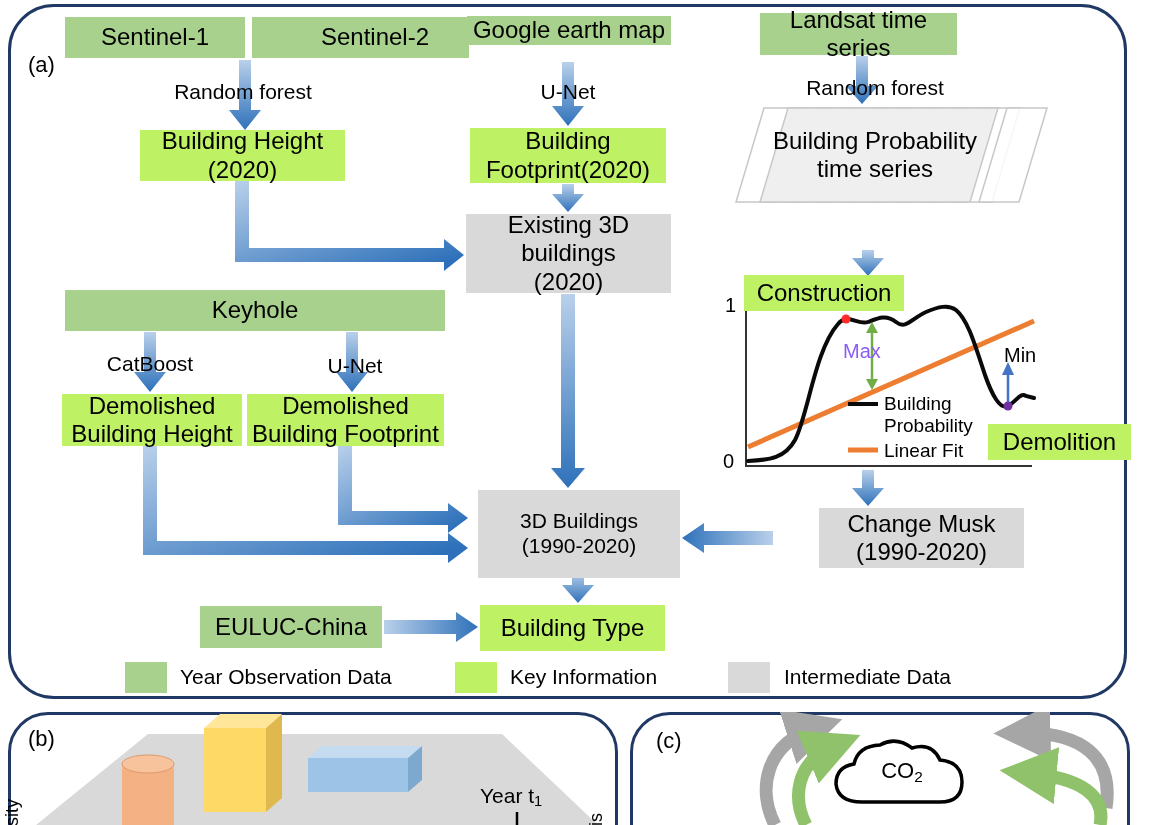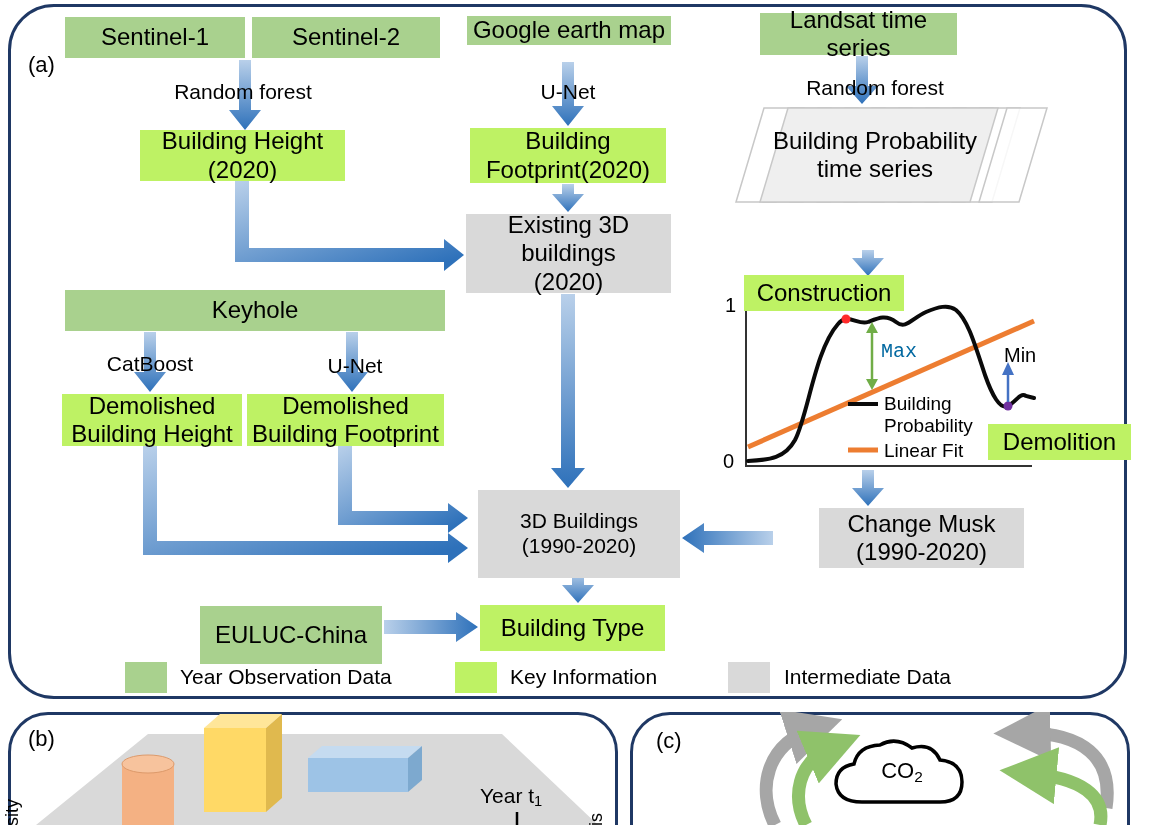--- a/index.html
+++ b/index.html
@@ -97,25 +97,25 @@
       <line x1="1008" y1="402" x2="1008" y2="373" stroke-width="2.5"></line>
       <polygon points="1002,375 1014,375 1008,362" stroke="none"></polygon>
     </g>
     <line x1="848" y1="404" x2="878" y2="404" stroke="#0a0a0a" stroke-width="4"></line>
     <line x1="848" y1="450" x2="878" y2="450" stroke="#ed7d31" stroke-width="5"></line>
   </svg>
 
   <div class="panel-label" style="left:28px;top:52px;">(a)</div>
 
   <div class="box green" style="left:65px;top:17px;width:180px;height:41px;">Sentinel-1</div>
-  <div class="box green" style="left:252px;top:17px;width:188px;height:41px;">Sentinel-2</div>
+  <div class="box green" style="left:252px;top:17px;width:188px;height:41px;padding-left:29px;">Sentinel-2</div>
   <div class="box green" style="left:467px;top:16px;width:204px;height:29px;">Google earth map</div>
   <div class="box green" style="left:760px;top:13px;width:197px;height:42px;">Landsat time series</div>
   <div class="box green" style="left:65px;top:290px;width:380px;height:41px;">Keyhole</div>
-  <div class="box green" style="left:200px;top:606px;width:182px;height:58px;">EULUC-China</div>
+  <div class="box green" style="left:200px;top:606px;width:182px;height:42px;">EULUC-China</div>
 
   <div class="lbl" style="left:158px;top:80px;width:170px;">Random forest</div>
   <div class="lbl" style="left:518px;top:80px;width:100px;">U-Net</div>
   <div class="lbl" style="left:790px;top:76px;width:170px;">Random forest</div>
   <div class="lbl" style="left:70px;top:352px;width:160px;">CatBoost</div>
   <div class="lbl" style="left:300px;top:354px;width:110px;">U-Net</div>
 
   <div class="box orange" style="left:140px;top:130px;width:205px;height:51px;">Building Height
 (2020)</div>
   <div class="box orange" style="left:470px;top:128px;width:196px;height:55px;">Building
@@ -132,21 +132,21 @@
   <div class="box orange" style="left:247px;top:394px;width:197px;height:52px;">Demolished
 Building Footprint</div>
   <div class="box grey" style="left:478px;top:490px;width:202px;height:88px;font-size:21px;">3D Buildings
 (1990-2020)</div>
   <div class="box grey" style="left:775px;top:508px;width:205px;height:60px;margin-left:44px;">Change Musk
 (1990-2020)</div>
   <div class="box orange" style="left:480px;top:605px;width:185px;height:46px;">Building Type</div>
 
   <div class="chart-txt" style="left:714px;top:294px;width:22px;text-align:right;">1</div>
   <div class="chart-txt" style="left:712px;top:450px;width:22px;text-align:right;">0</div>
-  <div class="chart-txt" style="left:881px;top:340px;color:#0369a1;font-family:Liberation Mono, monospace;">Max</div>
+  <div class="chart-txt" style="left:843px;top:340px;color:#8b5cf6;">Max</div>
   <div class="chart-txt" style="left:1004px;top:344px;">Min</div>
   <div class="chart-legend-txt" style="left:884px;top:393px;">Building</div>
   <div class="chart-legend-txt" style="left:884px;top:415px;">Probability</div>
   <div class="chart-legend-txt" style="left:884px;top:440px;">Linear Fit</div>
 
   <div class="legend-swatch green" style="left:125px;top:662px;"></div>
   <div class="legend-text" style="left:180px;top:665px;">Year Observation Data</div>
   <div class="legend-swatch orange" style="left:455px;top:662px;"></div>
   <div class="legend-text" style="left:510px;top:665px;">Key Information</div>
   <div class="legend-swatch grey" style="left:728px;top:662px;"></div>

